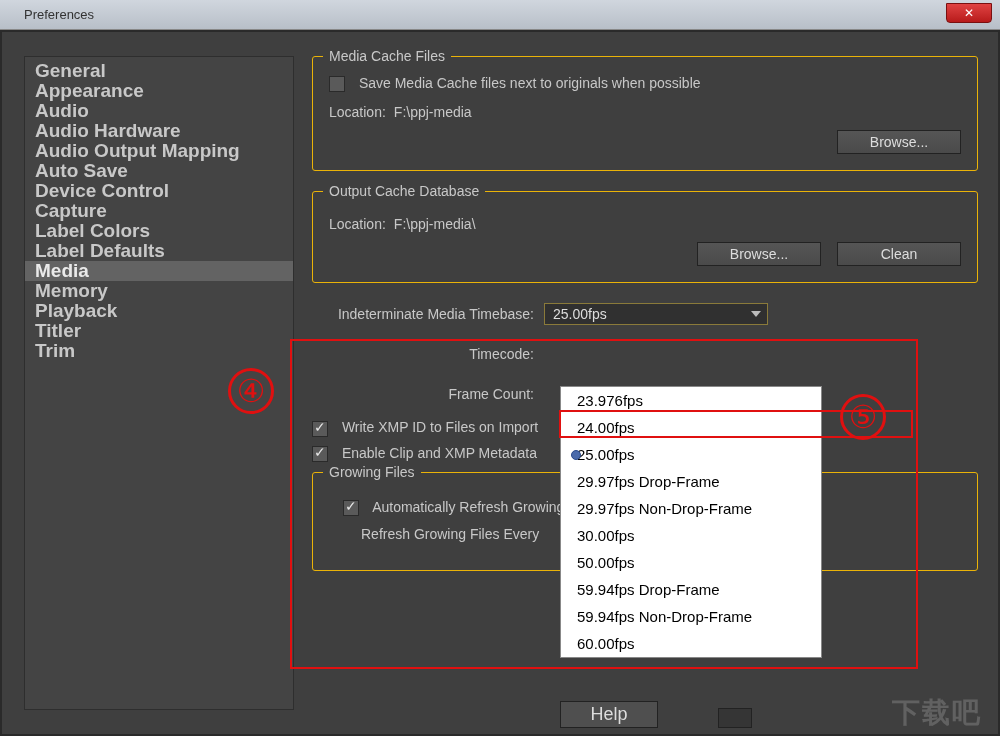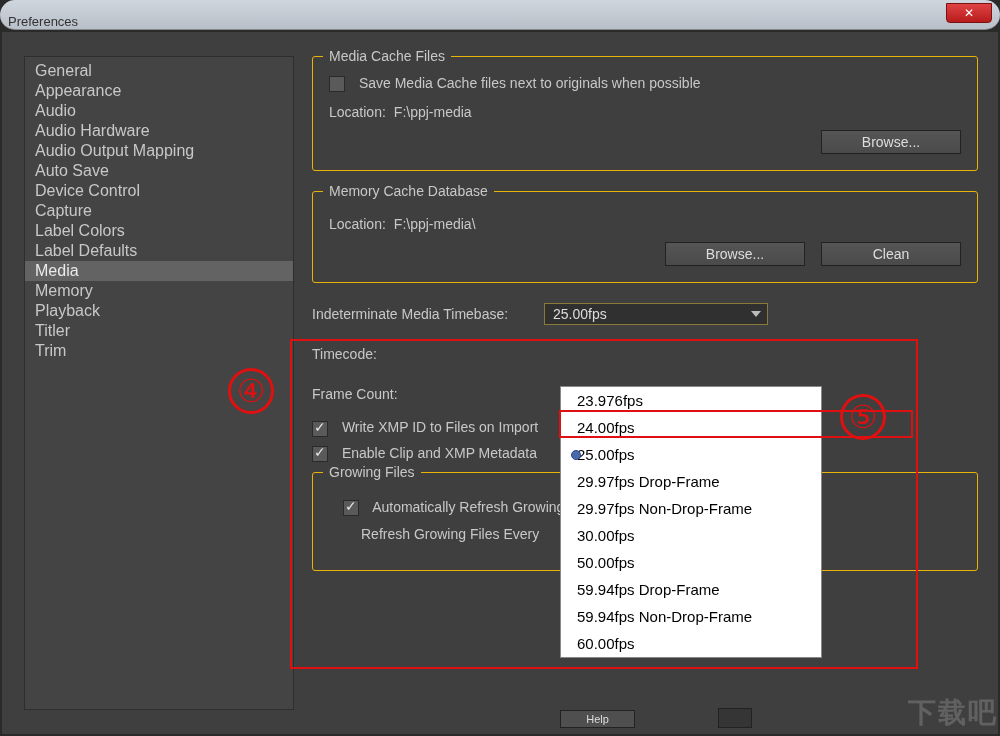--- a/index.html
+++ b/index.html
@@ -8,25 +8,24 @@
   background: #2a2a2a;
   width: 1000px;
   height: 736px;
   overflow: hidden;
   position: relative;
 }
 .titlebar {
   height: 30px;
   background: linear-gradient(#d0d6de, #b8bfc8);
   display: flex;
-  align-items: flex-end;
-  padding-left: 8px;
+  align-items: center;
+  padding-left: 24px;
   position: relative;
   border-bottom: 1px solid #888;
-  border-radius: 15px;
 }
 .titlebar-title { color: #333; font-size: 13px; }
 .close-btn {
   position: absolute;
   right: 8px;
   top: 3px;
   width: 46px;
   height: 20px;
   background: linear-gradient(#e04343, #b81b1b);
   border-radius: 0 0 4px 4px;
@@ -49,23 +48,24 @@
 }
 .sidebar {
   width: 270px;
   background: #444444;
   border: 1px solid #2e2e2e;
   padding: 4px 0;
 }
 .sidebar-item {
   padding: 1px 10px;
   color: #c8c8c8;
-  font-size: 16px;
+  font-size: 19px;
   cursor: default;
   line-height: 18px;
+  font-weight: bold;
 }
 .sidebar-item.selected { background: #636363; color: #eaeaea; }
 .main {
   flex: 1;
   padding-left: 18px;
   position: relative;
   color: #c8c8c8;
   font-size: 14px;
 }
 .group {
@@ -100,28 +100,28 @@
   top: -3px; left: 1px;
   color: #e8e8e8;
   font-size: 14px;
 }
 .loc-row { display: flex; align-items: center; margin-top: 6px; }
 .btn {
   background: linear-gradient(#555, #4a4a4a);
   border: 1px solid #222;
   color: #ddd;
   padding: 3px 0;
-  width: 140px;
+  width: 124px;
   text-align: center;
   font-size: 14px;
   cursor: default;
 }
 .btn-row { display: flex; justify-content: flex-end; gap: 16px; margin-top: 10px; }
 .form-grid { display: grid; grid-template-columns: 232px auto; row-gap: 18px; margin-bottom: 14px; }
-.form-label { text-align: left; padding-right: 10px; line-height: 22px; }
+.form-label { text-align: right; padding-right: 10px; line-height: 22px; }
 .dropdown {
   width: 224px;
   height: 22px;
   background: #303030;
   border: 1px solid #8a7a3a;
   color: #ddd;
   display: flex;
   align-items: center;
   padding: 0 8px;
   position: relative;
@@ -173,40 +173,40 @@
   font-size: 32px;
   font-family: serif;
   text-align: center;
   z-index: 70;
   pointer-events: none;
 }
 .help-btn {
   position: absolute;
   left: 558px;
   bottom: 6px;
-  width: 75px;
+  width: 98px;
   border: 1px solid #222;
   background: #4f4f4f;
   color: #ddd;
   text-align: center;
   padding: 2px 0;
-  font-size: 11px;
+  font-size: 18px;
 }
 .ghost-btn {
   position: absolute;
   left: 716px;
   bottom: 6px;
   width: 34px;
   height: 20px;
   background: #353535;
   border: 1px solid #222;
 }
 .watermark {
   position: absolute;
-  right: 0;
+  right: 16px;
   bottom: 2px;
   color: rgba(255,255,255,0.18);
   font-size: 28px;
   font-weight: bold;
   letter-spacing: 2px;
 }
 </style>
 </head>
 <body>
 
@@ -248,21 +248,21 @@
         <div class="loc-row">
           <span>Location:</span>
           <span style="margin-left:8px">F:\ppj-media</span>
         </div>
         <div class="btn-row">
           <div class="btn">Browse...</div>
         </div>
       </div>
 
       <div class="group">
-        <div class="group-title">Memory Cache Database</div>
+        <div class="group-title">Output Cache Database</div>
         <div class="loc-row">
           <span>Location:</span>
           <span style="margin-left:8px">F:\ppj-media\</span>
         </div>
         <div class="btn-row">
           <div class="btn">Browse...</div>
           <div class="btn">Clean</div>
         </div>
       </div>
 

